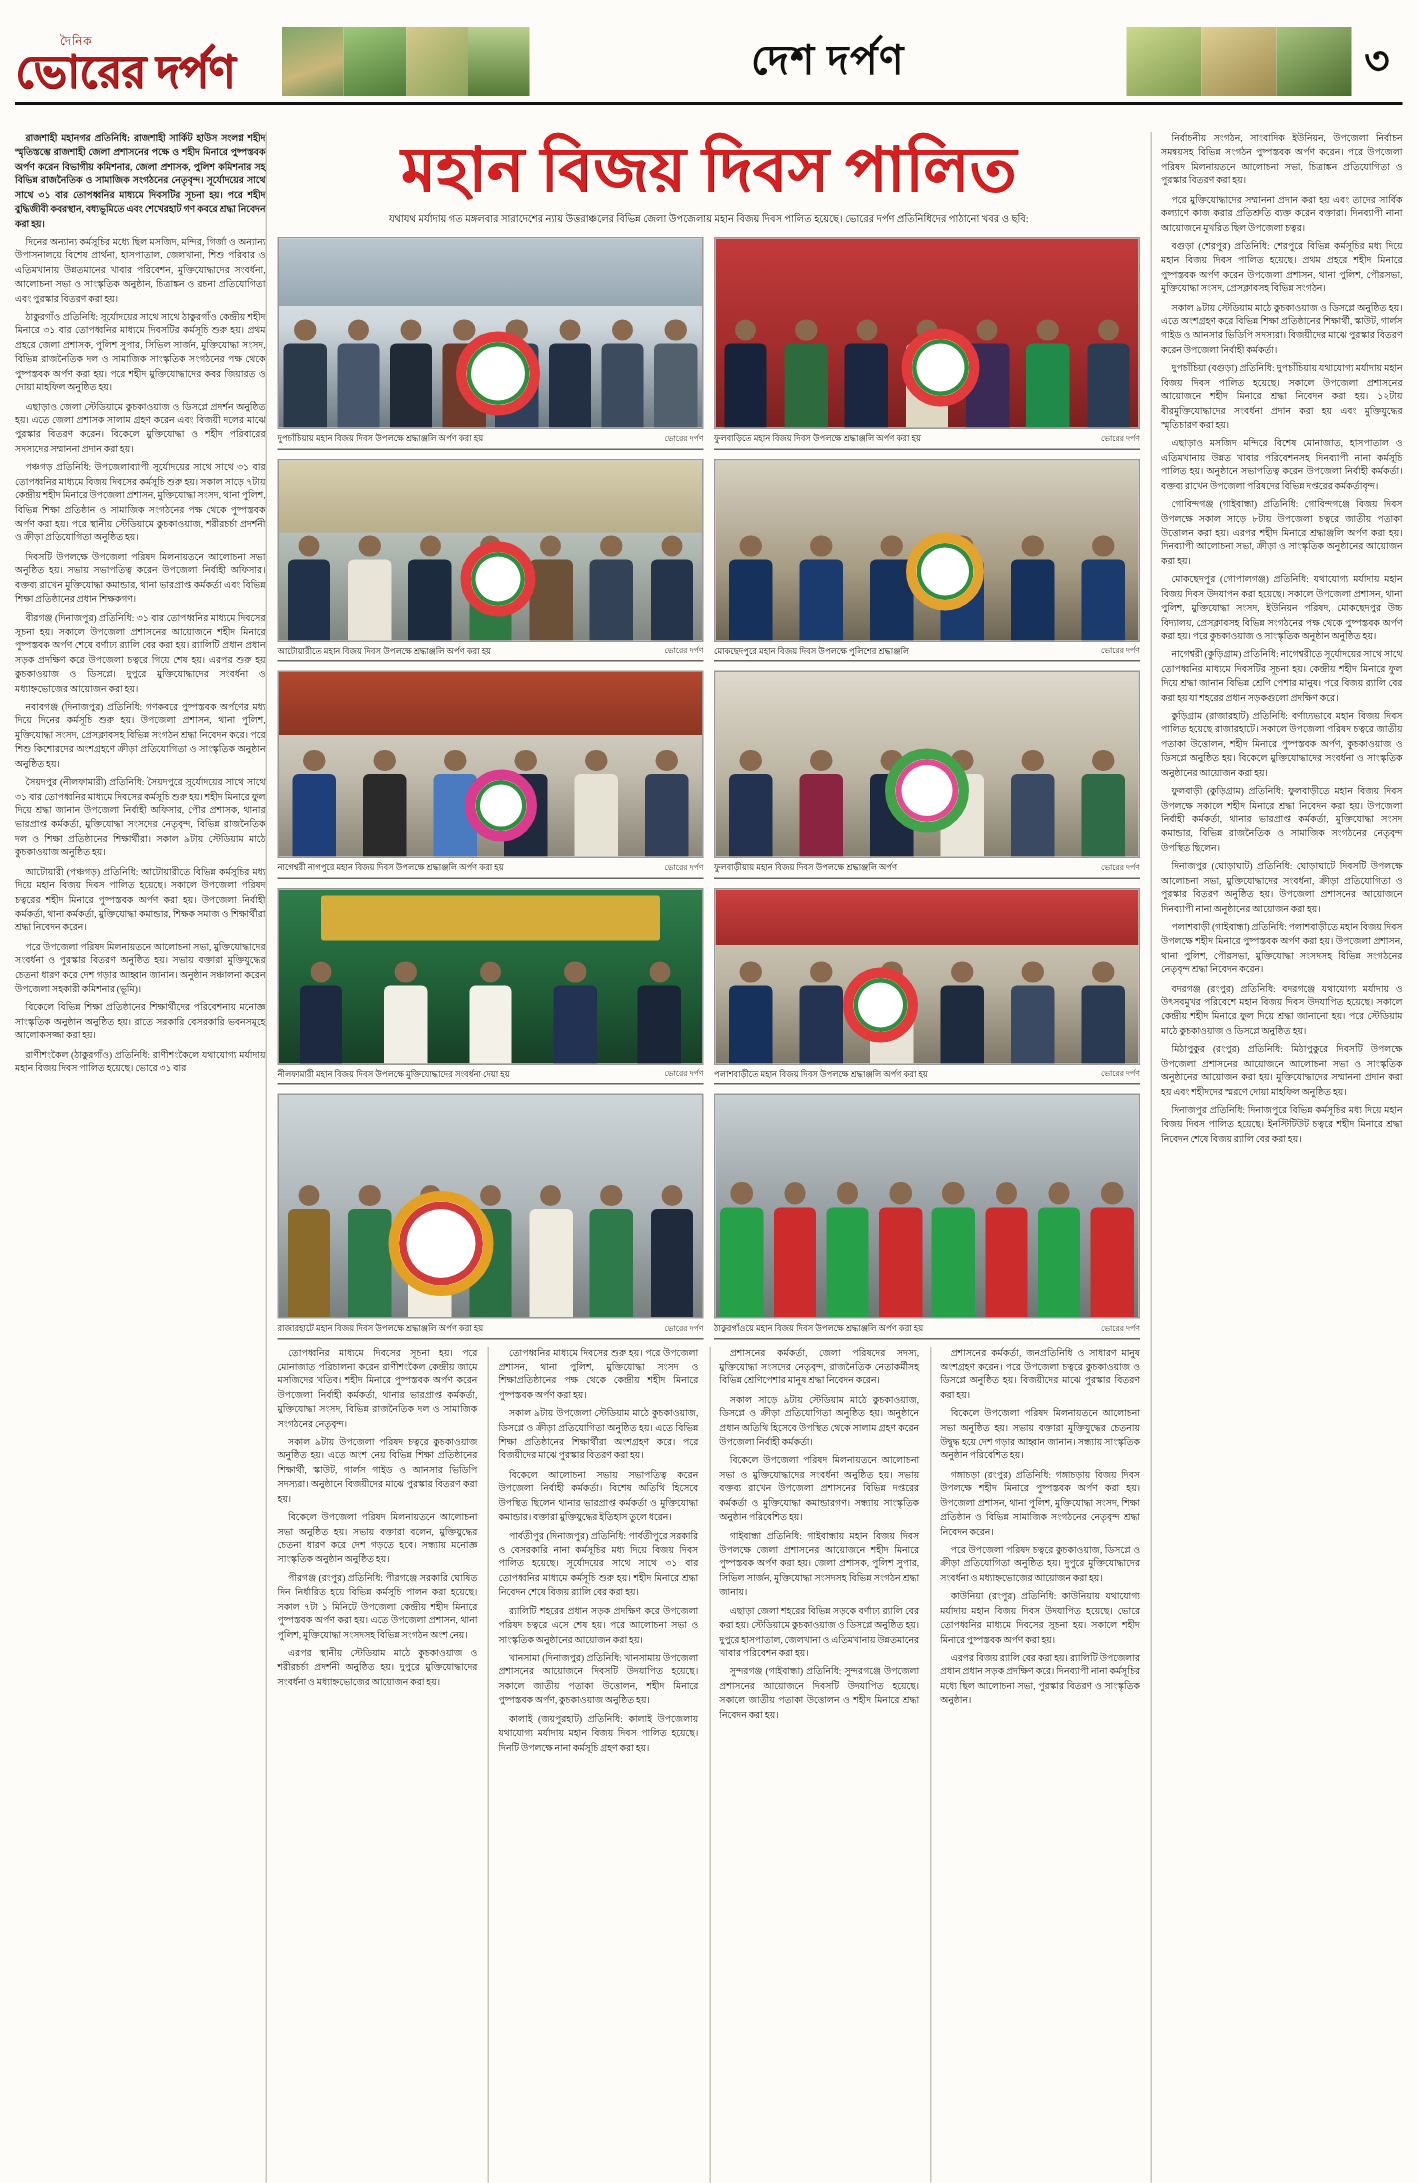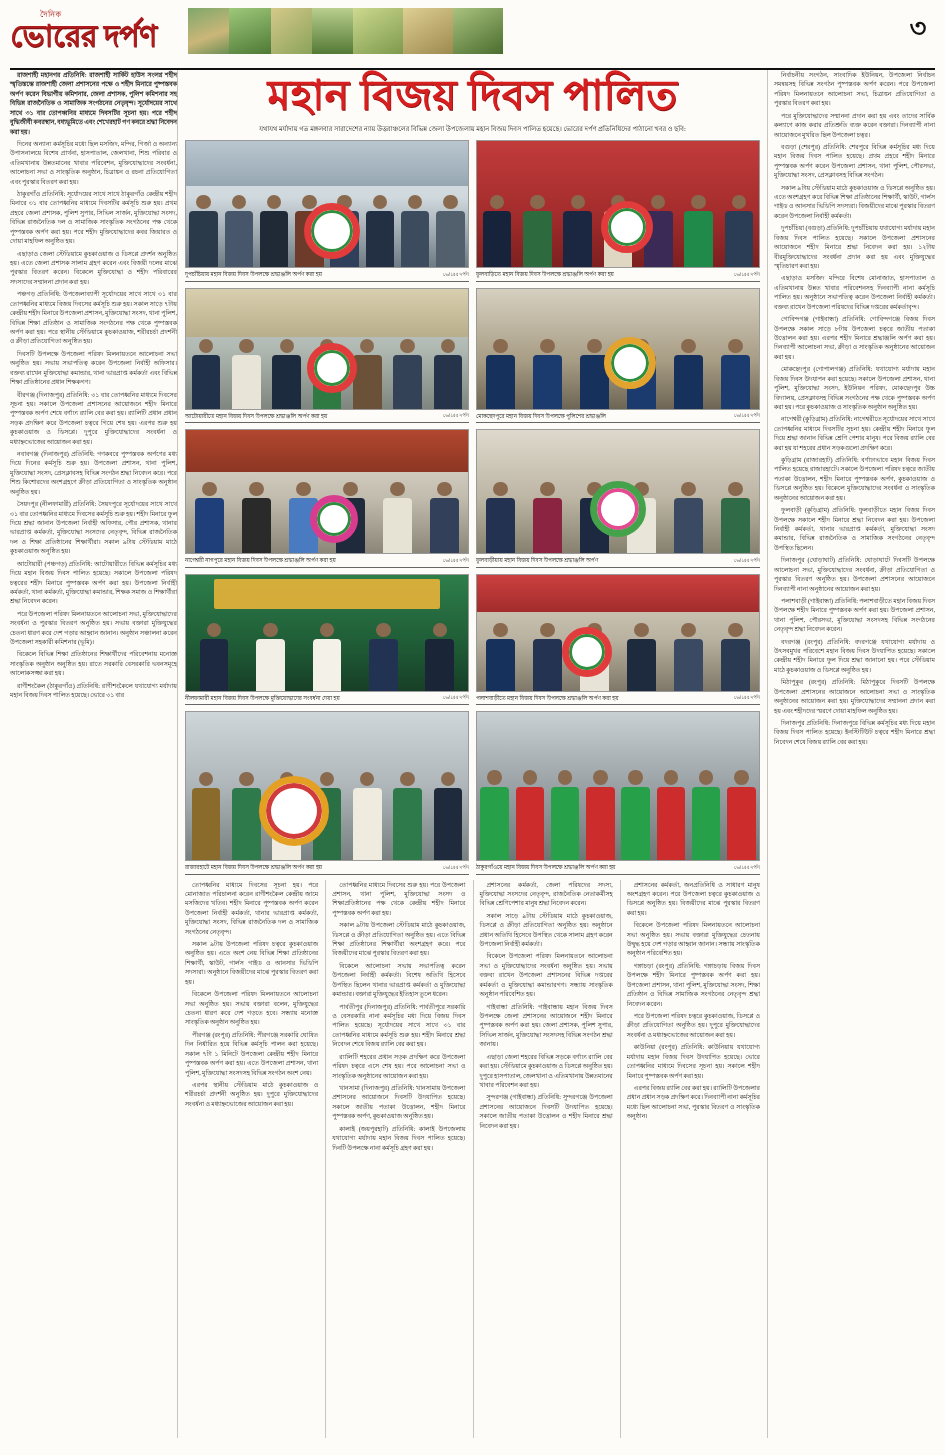--- a/index.html
+++ b/index.html
@@ -15,21 +15,21 @@
   .page {
     position: relative;
     width: 945px;
     height: 1455px;
     padding: 8px 10px;
   }
 
   
   .masthead {
     display: flex;
-    align-items: flex-start;
+    align-items: flex-end;
     border-bottom: 2px solid #111;
     padding-bottom: 4px;
     height: 62px;
   }
   .logo-box {
     width: 178px;
     display: flex;
     flex-direction: column;
     justify-content: center;
     border-right: 0px solid #ccc;
@@ -89,21 +89,21 @@
     display: flex;
     align-items: center;
     justify-content: center;
     font-size: 26px;
     font-weight: bold;
   }
 
   
   .content {
     display: flex;
-    margin-top: 0;
+    margin-top: 18px;
     height: 1368px;
     gap: 7px;
   }
   .col-left  { width: 168px; }
   .col-right { width: 168px; }
   .col-mid   { flex: 1; display: flex; flex-direction: column; }
 
   .colrule { border-right: 1px solid #c9c5bb; }
 
   .txt {
@@ -187,20 +187,21 @@
       <div class="logo-small">দৈনিক</div>
       <div class="logo-main">ভোরের দর্পণ</div>
     </div>
     <div class="masthead-strip">
       <div class="strip-imgs">
         <div class="si si1"></div>
           <div class="si si2"></div>
           <div class="si si3"></div>
           <div class="si si4"></div>
       </div>
+      <div class="deshdarpan">দেশ দর্পণ</div>
       <div class="strip-imgs-r">
         <div class="sr1"></div>
           <div class="sr2"></div>
           <div class="sr3"></div>
       </div>
     </div>
     <div class="pageno">৩</div>
   </div>
 
   <div class="content">

